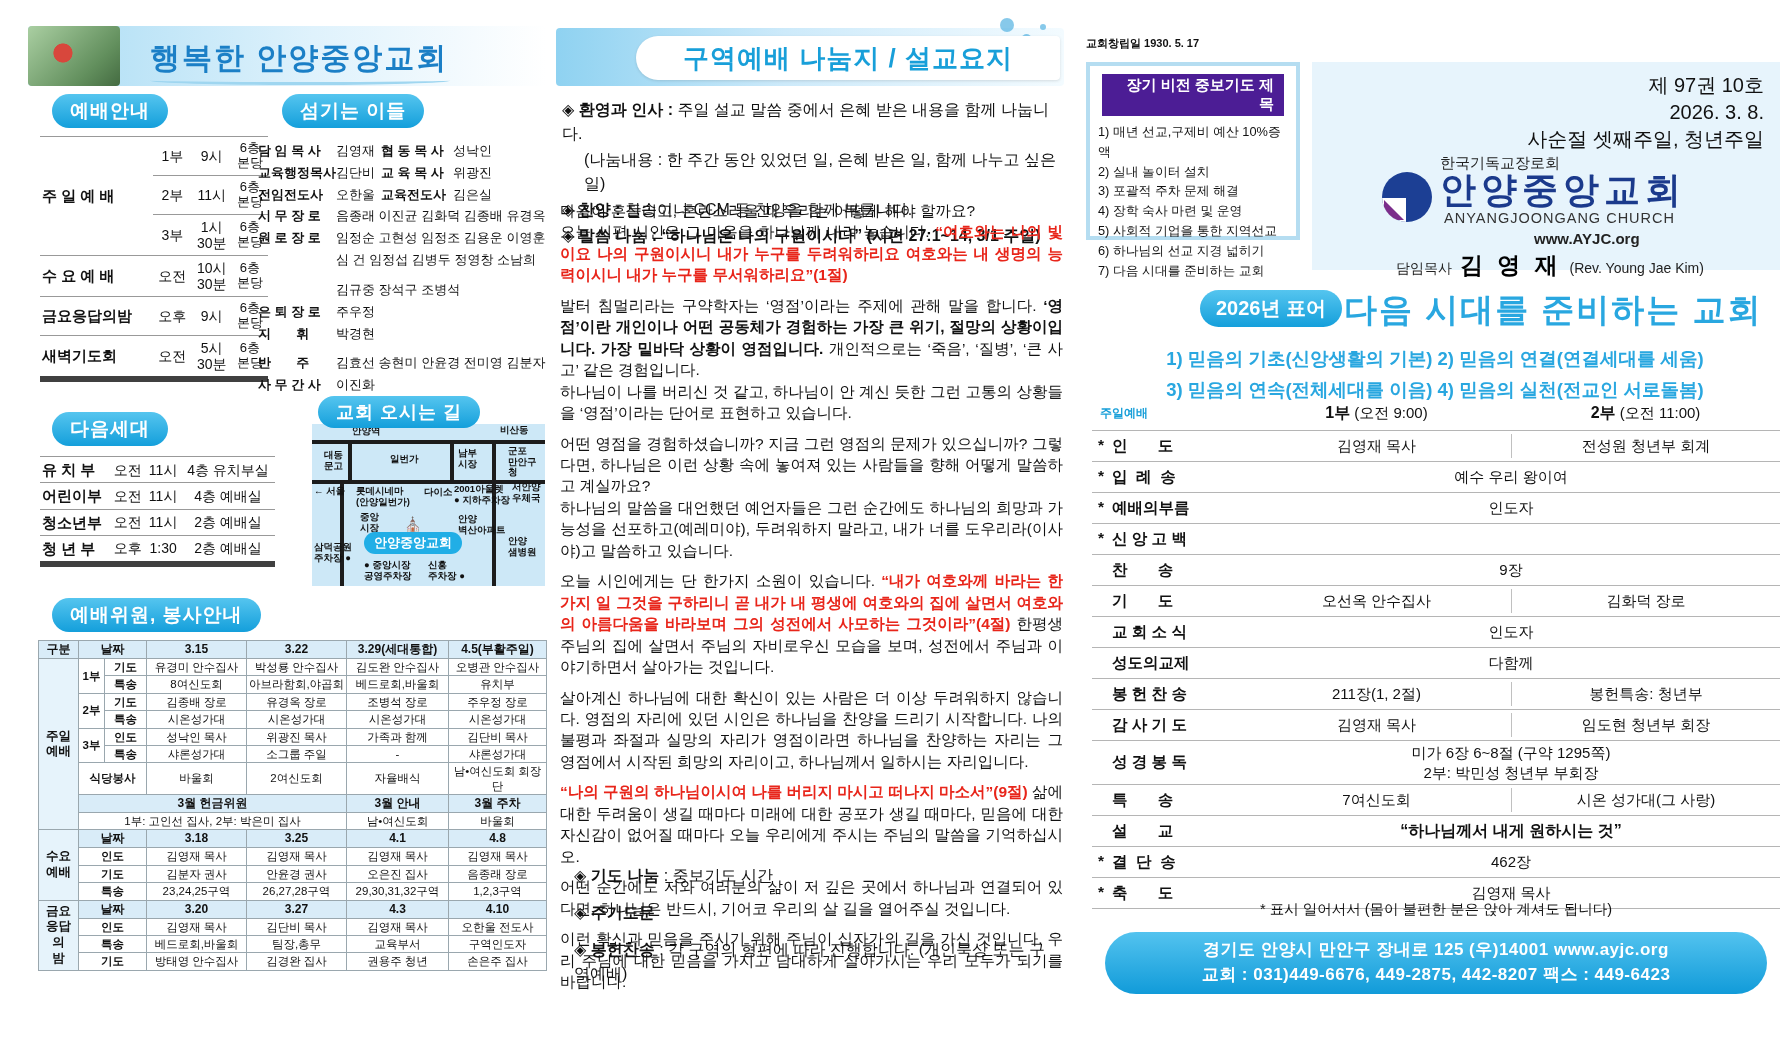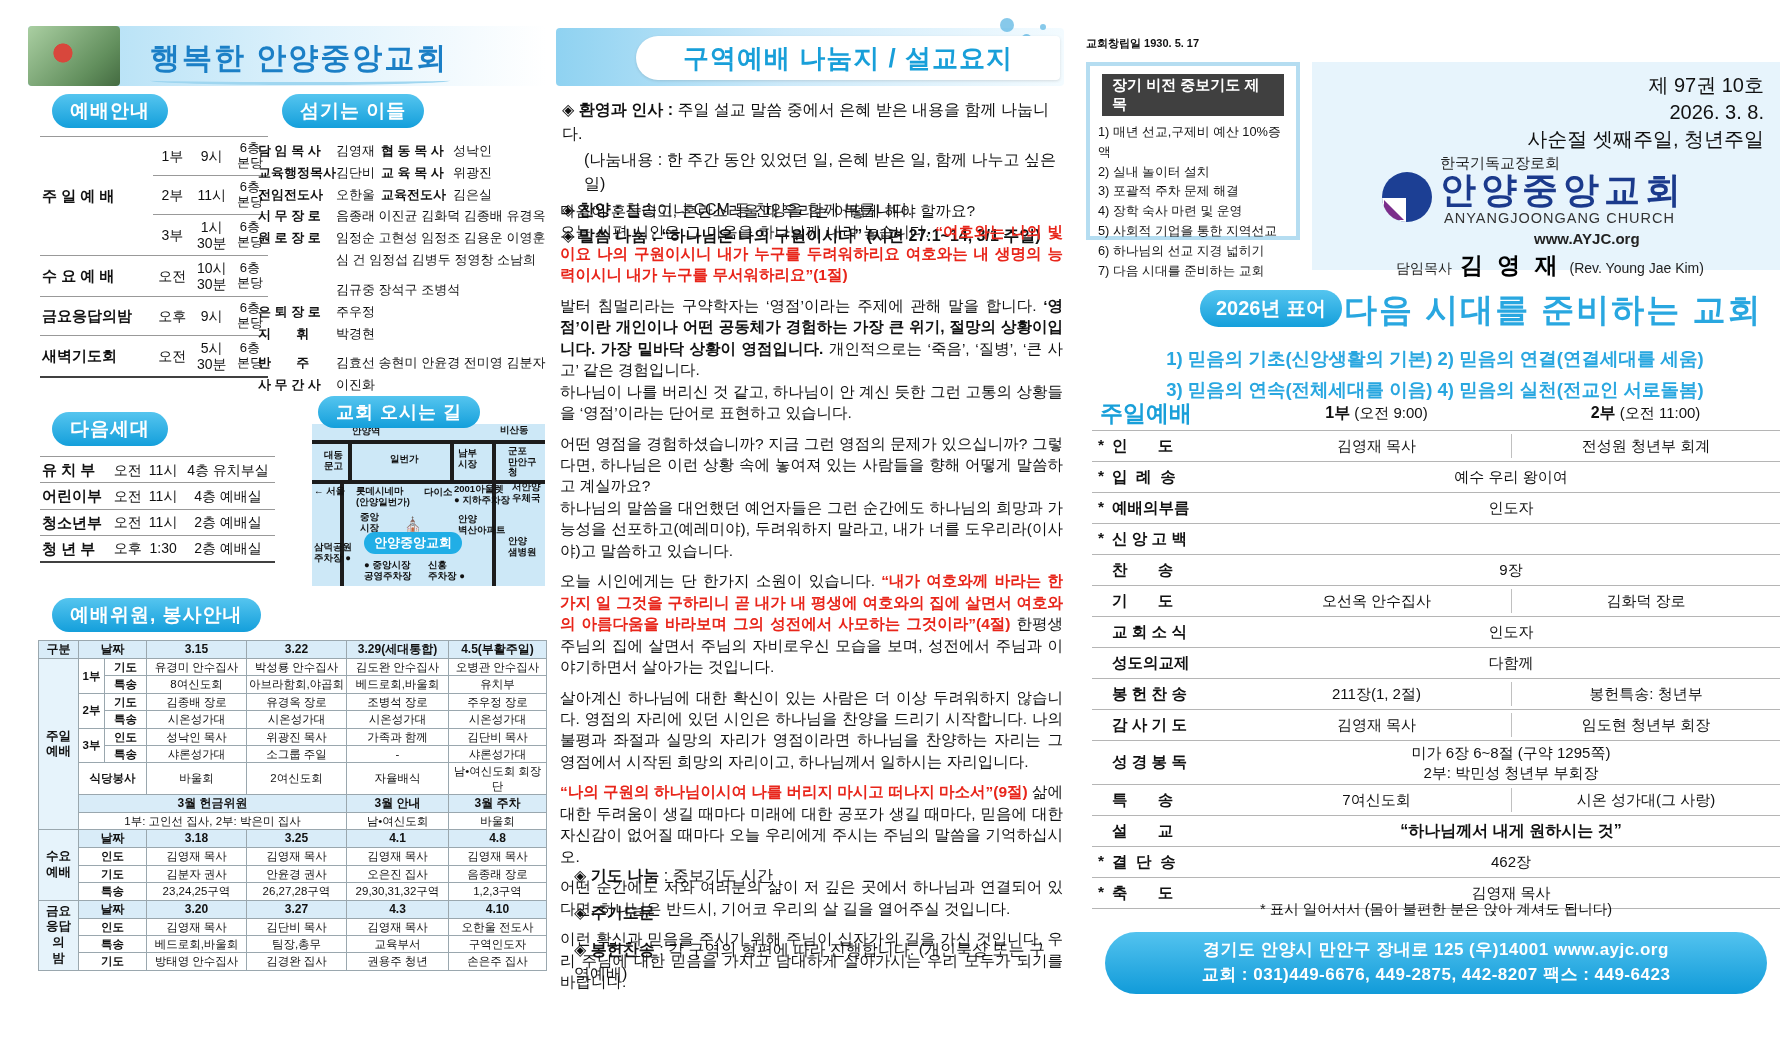--- a/index.html
+++ b/index.html
@@ -15,21 +15,21 @@
   .banner-photo{left:28px;top:26px;width:92px;height:60px;border-radius:4px;
     background:radial-gradient(circle at 38% 45%, #d8473c 0 14%, transparent 15%),
                linear-gradient(135deg,#aacfa2,#628f5d 70%,#446b41);}
   .banner-title{left:150px;top:38px;font-size:30px;font-weight:bold;color:#1b7fc6;letter-spacing:2px;}
   .banner-swoosh{left:150px;top:76px;width:300px;height:6px;border-bottom:3px solid #9fd6f0;border-radius:50%;}
 
   
   table{border-collapse:collapse;}
   .sched{width:228px;font-size:14px;}
   .sched td{border-top:1px solid #999;padding:4px 2px;text-align:center;white-space:pre-line;line-height:1.15;}
-  .sched tr:last-child td{border-bottom:2px solid #404040;margin-left:28px;}
+  .sched tr:last-child td{border-bottom:6px solid #404040;margin-left:28px;}
   .sched td.nm{font-weight:bold;text-align:left;font-size:15px;white-space:pre;}
   .sched td.pl{font-size:13px;}
 
   
   .serv{width:292px;font-size:13px;line-height:1.68;white-space:nowrap;}
   .serv p{margin:0;}
   .serv .lab{display:inline-block;min-width:78px;font-weight:bold;white-space:pre;}
   .serv .lab2{display:inline-block;min-width:72px;font-weight:bold;white-space:pre;margin-left:6px;}
   .serv .gapline{height:8px;}
 
@@ -65,21 +65,21 @@
   .outro p{margin:12px;}
   .s-n{color:#111;}
   .s-b{color:#111;font-weight:bold;}
   .s-r{color:#e8251a;font-weight:bold;}
   .s-d{color:#111;font-weight:bold;}
   .indent{padding-left:22px;}
 
   
   .founding{left:1086px;top:36px;font-size:11px;font-weight:bold;}
   .visionbox{left:1086px;top:62px;width:214px;height:178px;border:4px solid #b5ddf1;background:#fff;padding:6px 8px;box-sizing:border-box;}
-  .vision-ribbon{display:block;background:#404040;color:#fff;text-align:left;font-weight:bold;font-size:15px;
+  .vision-ribbon{display:block;background:#4c1d95;color:#fff;text-align:right;font-weight:bold;font-size:15px;
                  padding:2px 10px;margin:2px 4px 6px 4px;}
   .visionbox ul{margin:0;padding:0;list-style:none;font-size:12.8px;line-height:1.55;}
 
   .infobox{left:1312px;top:62px;width:468px;height:208px;background:#e7f4fc;}
   .issue{position:absolute;right:16px;top:10px;text-align:right;font-size:20px;line-height:1.35;}
   .denom{position:absolute;left:128px;top:92px;font-size:15px;color:#222;}
   .logo{position:absolute;left:70px;top:110px;width:50px;height:50px;border-radius:50%;background:#1c3f94;overflow:hidden;}
   .logo .notch{position:absolute;left:0;bottom:0;width:24px;height:24px;background:#fff;}
   .logo .tri{position:absolute;left:2px;bottom:2px;width:0;height:0;border-left:20px solid #7b2d8b;border-top:20px solid transparent;}
   .cname{position:absolute;left:128px;top:104px;font-size:36px;font-weight:bold;color:#1b3a8c;letter-spacing:5px;}
@@ -88,21 +88,21 @@
   .pastorline{position:absolute;left:84px;top:188px;font-size:14px;color:#222;}
   .pastorline b{font-size:23px;letter-spacing:4px;margin:0 4px;color:#000;}
 
   .slogan-badge{left:1200px;top:290px;background:linear-gradient(#55c5ef,#149fdb);color:#fff;font-weight:bold;
                 font-size:20px;border-radius:20px;padding:5px 16px;}
   .slogan-text{left:1344px;top:288px;font-size:33px;font-weight:bold;color:#29a7e0;letter-spacing:2px;}
   .principles{left:1090px;top:344px;width:690px;text-align:center;color:#29a7e0;font-weight:bold;font-size:18.5px;line-height:1.65;}
 
   .order{left:1092px;top:396px;width:688px;font-size:15px;}
   .order-head{display:grid;grid-template-columns:150px 1fr 1fr;align-items:center;height:34px;}
-  .order-service{color:#189fd9;font-weight:bold;font-size:23px;padding-left:8px;}
+  .order-service{color:#189fd9;font-weight:bold;font-size:12px;padding-left:8px;}
   .order-part{text-align:center;}
   .order-part b{font-size:16px;}
   .order-row{display:grid;grid-template-columns:150px 1fr 1fr;border-top:1px solid #b5b5b5;min-height:30px;align-items:center;}
   .order-row:last-child{border-bottom:1px solid #b5b5b5;}
   .order-label{font-weight:bold;font-size:15.5px;white-space:pre;padding-left:20px;position:relative;}
   .order-label .star{position:absolute;left:6px;font-weight:bold;}
   .order-val{text-align:center;padding:2px 4px;white-space:pre-line;line-height:1.3;}
   .order-val.span2{grid-column:2 / span 2;}
   .order-val.rightcell{border-left:1px solid #c0c0c0;}
   .order-val.boldv{font-weight:bold;font-size:16px;}

